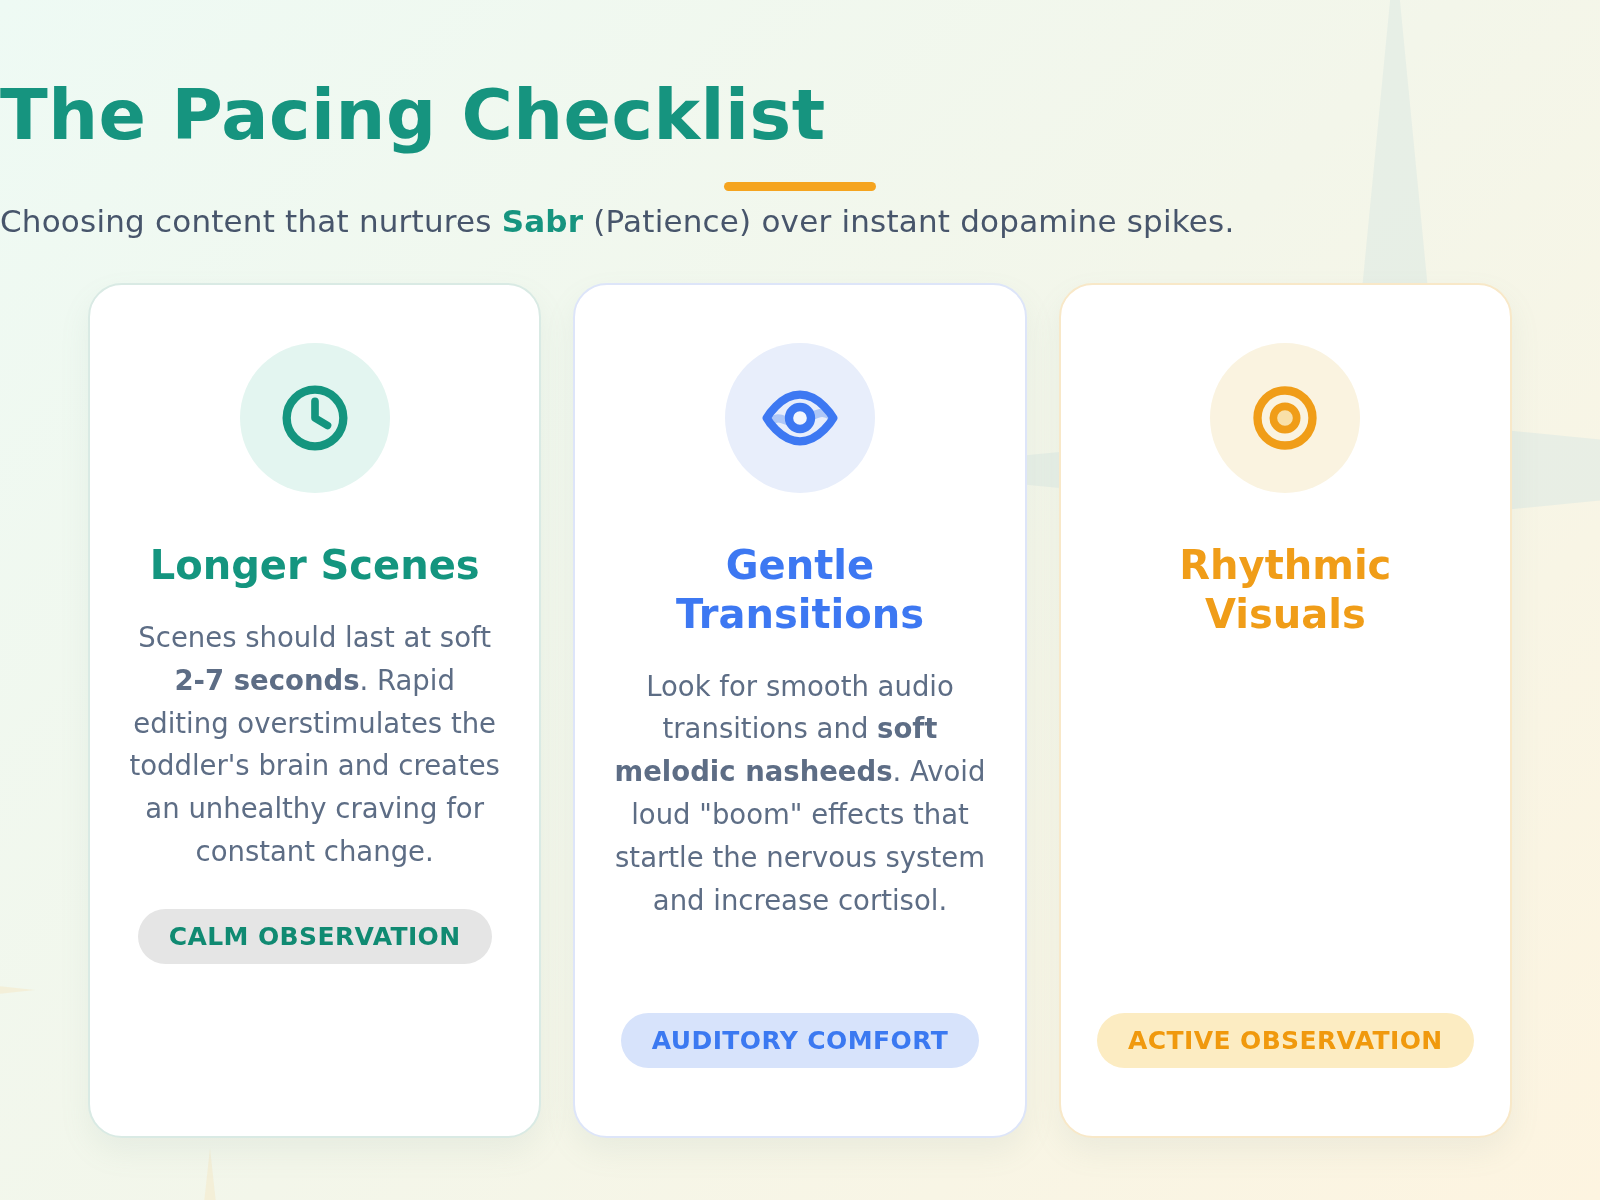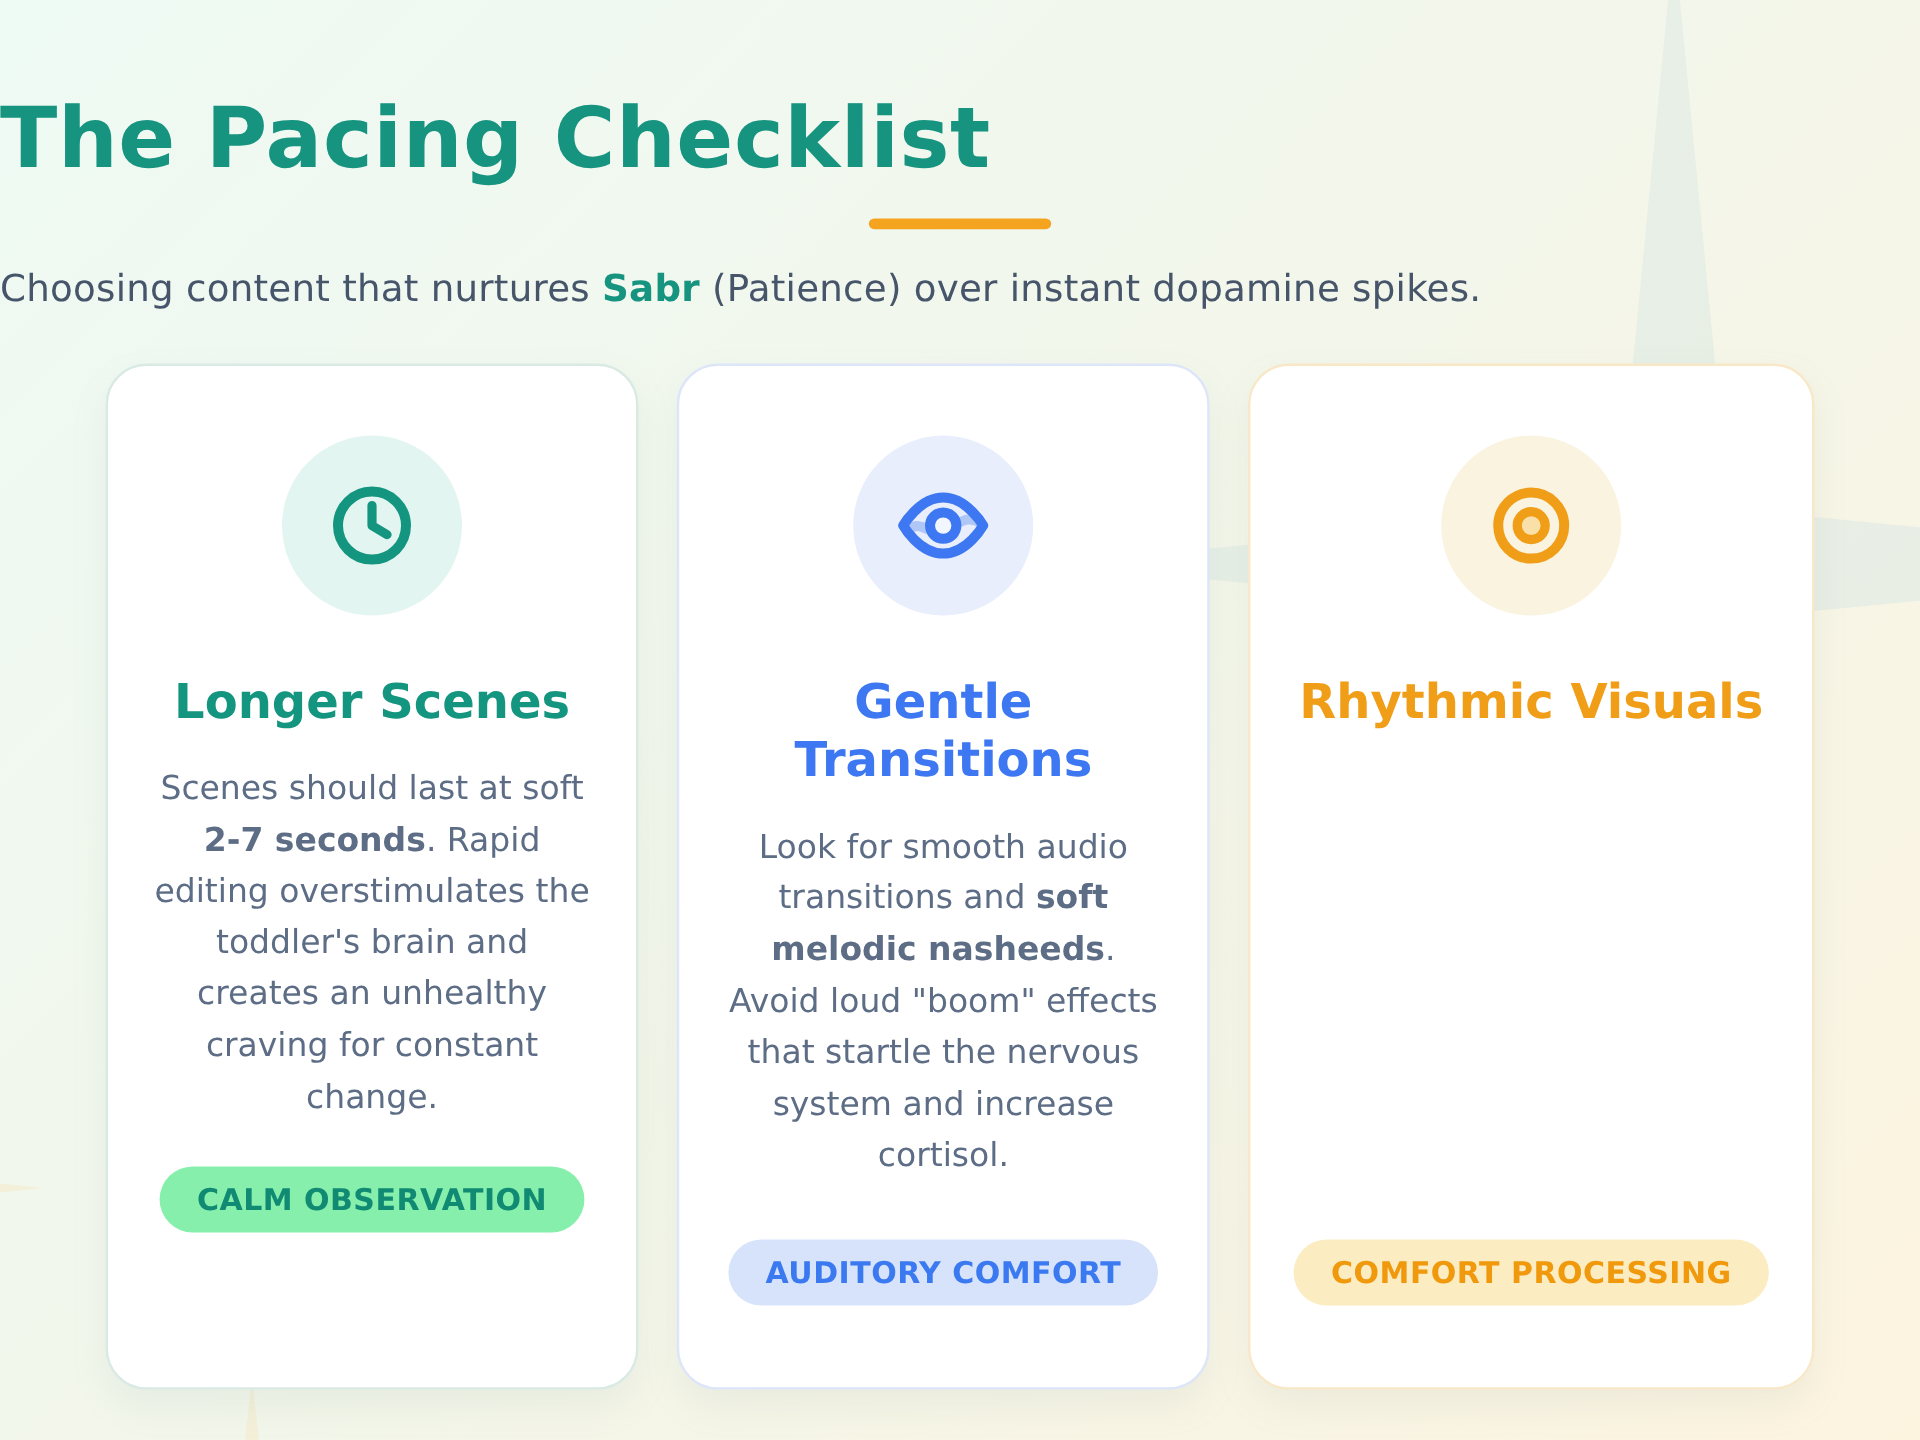--- a/index.html
+++ b/index.html
@@ -17,21 +17,21 @@
 
   .header { text-align: left; padding-top: 74px; }
   .page-title {
     font-size: 70px; font-weight: 700; letter-spacing: 0.5px;
   }
   .divider {
     width: 152px; height: 9px; border-radius: 5px;
     margin: 26px auto 0 auto;
   }
   .subtitle {
-    margin-top: 32px; font-size: 31px; color: #47556b;
+    margin-top: 12px; font-size: 31px; color: #47556b;
     letter-spacing: 0.2px;
   }
 
   .cards {
     display: flex; gap: 32px; margin: 44px 88px 0 88px;
   }
   .card {
     flex: 1 1 0; height: 855px;
     background: #ffffff; border-radius: 34px;
     border: 2px solid #e5eee9;
@@ -80,21 +80,21 @@
 
     <div class="card" style="border-color: rgb(217, 234, 228);">
       <div class="icon-wrap" style="background: rgb(227, 245, 240); color: rgb(20, 149, 127);">
         <svg viewBox="0 0 48 48" fill="none" stroke="currentColor" stroke-linecap="round" stroke-linejoin="round">
           <circle cx="24" cy="24" r="17" stroke-width="5"></circle>
           <path d="M24 14 V24 L31.5 28.5" stroke-width="4.6"></path>
         </svg>
       </div>
       <div class="card-title" style="color: rgb(20, 149, 127);">Longer Scenes</div>
       <div class="card-body"><span>Scenes should last at soft </span><span style="font-weight: 700;">2-7 seconds</span><span>. Rapid editing overstimulates the toddler's brain and creates an unhealthy craving for constant change.</span></div>
-      <div class="badge" style="background: #86efac; color: rgb(16, 138, 114); margin-top: 36px;">CALM OBSERVATION</div>
+      <div class="badge" style="background: #e5e5e5; color: rgb(16, 138, 114); margin-top: 36px;">CALM OBSERVATION</div>
     </div>
 
     <div class="card" style="border-color: rgb(221, 229, 249);">
       <div class="icon-wrap" style="background: rgb(232, 238, 251); color: rgb(61, 120, 242);">
         <svg viewBox="0 0 48 48" fill="none" stroke-linecap="round" stroke-linejoin="round">
           <path d="M6 27 C12 19.5, 17 30, 25 26 S37 18.5, 43 23" stroke="#aec7f7" stroke-width="5"></path>
           <path d="M4 24 s8 -14 20 -14 20 14 20 14 -8 14 -20 14 -20 -14 -20 -14 z" stroke="currentColor" stroke-width="5" fill="none"></path>
           <circle cx="24" cy="24" r="6.6" stroke="currentColor" stroke-width="5" fill="#f2f6fe"></circle>
         </svg>
       </div>
@@ -104,17 +104,17 @@
     </div>
 
     <div class="card" style="border-color: rgb(248, 232, 200);">
       <div class="icon-wrap" style="background: rgb(250, 243, 224); color: rgb(240, 157, 24);">
         <svg viewBox="0 0 48 48" fill="none" stroke="currentColor" stroke-linecap="round">
           <circle cx="24" cy="24" r="16.5" stroke-width="5"></circle>
           <circle cx="24" cy="24" r="7" stroke-width="4.6" fill="#f9e0a8"></circle>
         </svg>
       </div>
       <div class="card-title" style="color: rgb(240, 157, 24);">Rhythmic Visuals</div>
-      <div class="badge" style="background: rgb(252, 236, 194); color: rgb(240, 153, 13);">COMFORT PROCESSING</div>
+      <div class="badge" style="background: rgb(252, 236, 194); color: rgb(240, 153, 13);">ACTIVE OBSERVATION</div>
     </div>
 
   </div>
 </div>
 
 </body></html>

